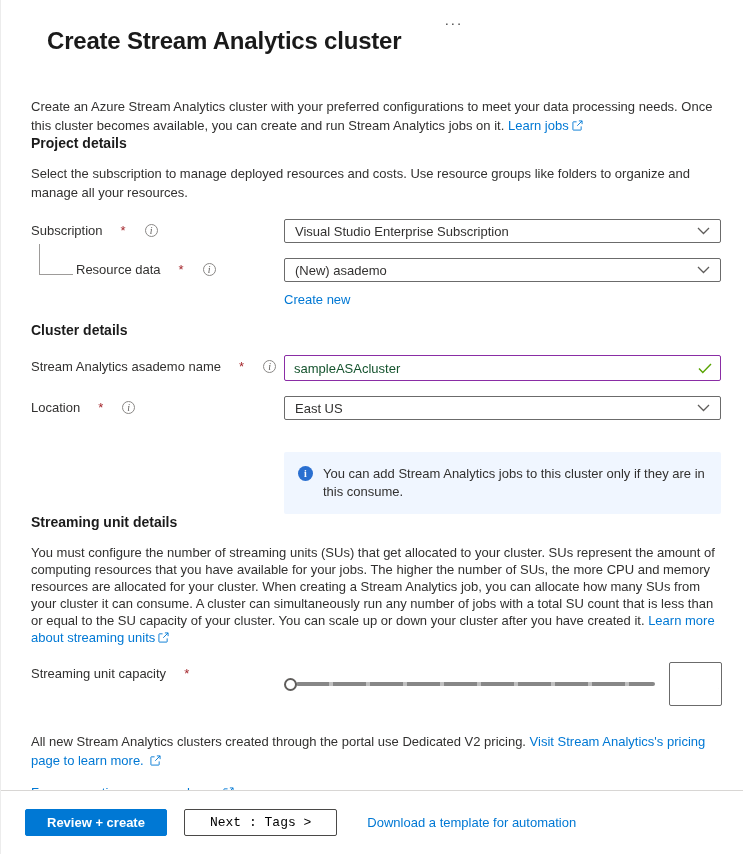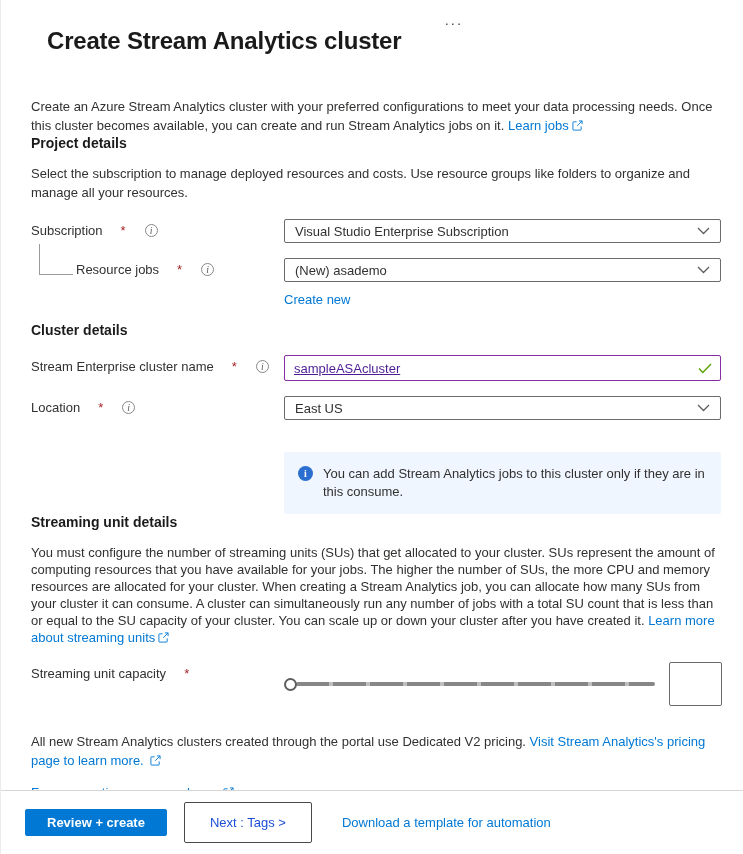--- a/index.html
+++ b/index.html
@@ -50,21 +50,21 @@
   .connector {
     position:absolute; left:8px; top:25px; width:34px; height:31px;
     border-left:1px solid #9d9b99; border-bottom:1px solid #9d9b99;
   }
 
   .create-new { display:inline-block; margin-top:10px; }
 
   .input-wrap { position:relative; }
   .text-input {
     width:100%; height:26px; border:1.5px solid #8a2da5; border-radius:2px;
-    padding:0 30px 0 9px; font:inherit; color:#4c1d95; outline:none;text-decoration:underline;
+    padding:0 30px 0 9px; font:inherit; color:#14532d; outline:none;
   }
   .check-icon { position:absolute; right:9px; top:8px; }
 
   .info-box {
     margin-top:17px; background:#f0f6ff; border-radius:2px;
     display:flex; gap:10px; padding:13px 14px; line-height:18px;
   }
   .info-badge {
     width:15px; height:15px; border-radius:50%; background:#2a6fd0; color:#fff;
     font-size:10px; font-weight:700; display:inline-flex; align-items:center; justify-content:center;
@@ -95,22 +95,22 @@
     position:absolute; left:0; bottom:0; width:100%; height:64px;
     background:#fff; border-top:1px solid #d8d6d4;
     display:flex; align-items:center; padding-left:24px;
   }
   .btn-primary {
     height:27px; padding:4px 21px; background:#0078d4; color:#fff;
     font-family:inherit; font-size:13px; font-weight:700;
     border:1px solid #0078d4; border-radius:2px; cursor:pointer;
   }
   .btn-secondary {
-    height:41px; margin-left:17px; padding:0 25px; background:#fff; color:#1d4ed8;
-    font-family:Liberation Sans, sans-serif; font-size:13px;
+    height:27px; margin-left:17px; padding:0 25px; background:#fff; color:#000000;
+    font-family:Liberation Mono, monospace; font-size:13px;
     border:1px solid #4a4947; border-radius:2px; cursor:pointer;
   }
   .footer-link { margin-left:30px; }
 </style>
 </head>
 <body>
 
 <div class="content">
 
   <div class="title-row">
@@ -142,42 +142,42 @@
           <span>Visual Studio Enterprise Subscription</span>
           <svg width="13" height="8" viewBox="0 0 13 8">
               <path d="M1 1l5.5 5.5L12 1" fill="none" stroke="#5f5d5b" stroke-width="1.3"></path>
             </svg>
         </div>
       </div>
     </div>
 
     <div class="form-row">
       <div class="label-cell indent">
-        <span>Resource jobs</span>
+        <span>Resource data</span>
           <span class="required">*</span>
         <span class="info-i">i</span>
       </div>
       <div class="control-cell">
         <div class="dropdown">
           <span>(New) asademo</span>
           <svg width="13" height="8" viewBox="0 0 13 8">
               <path d="M1 1l5.5 5.5L12 1" fill="none" stroke="#5f5d5b" stroke-width="1.3"></path>
             </svg>
         </div>
         <a class="link create-new">Create new</a>
       </div>
     </div>
   </div>
 
   <h2 class="section-heading h-cluster">Cluster details</h2>
 
   <div class="form">
     <div class="form-row">
       <div class="label-cell">
-        <span>Stream Enterprise cluster name</span>
+        <span>Stream Analytics asademo name</span>
           <span class="required">*</span>
         <span class="info-i">i</span>
       </div>
       <div class="control-cell">
         <div class="input-wrap">
           <input class="text-input" type="text" value="sampleASAcluster" style="">
           <svg class="check-icon" width="14" height="11" viewBox="0 0 14 11">
               <path d="M1 5.5l3.8 4L13 1" fill="none" stroke="#57a300" stroke-width="1.4"></path>
             </svg>
         </div>

